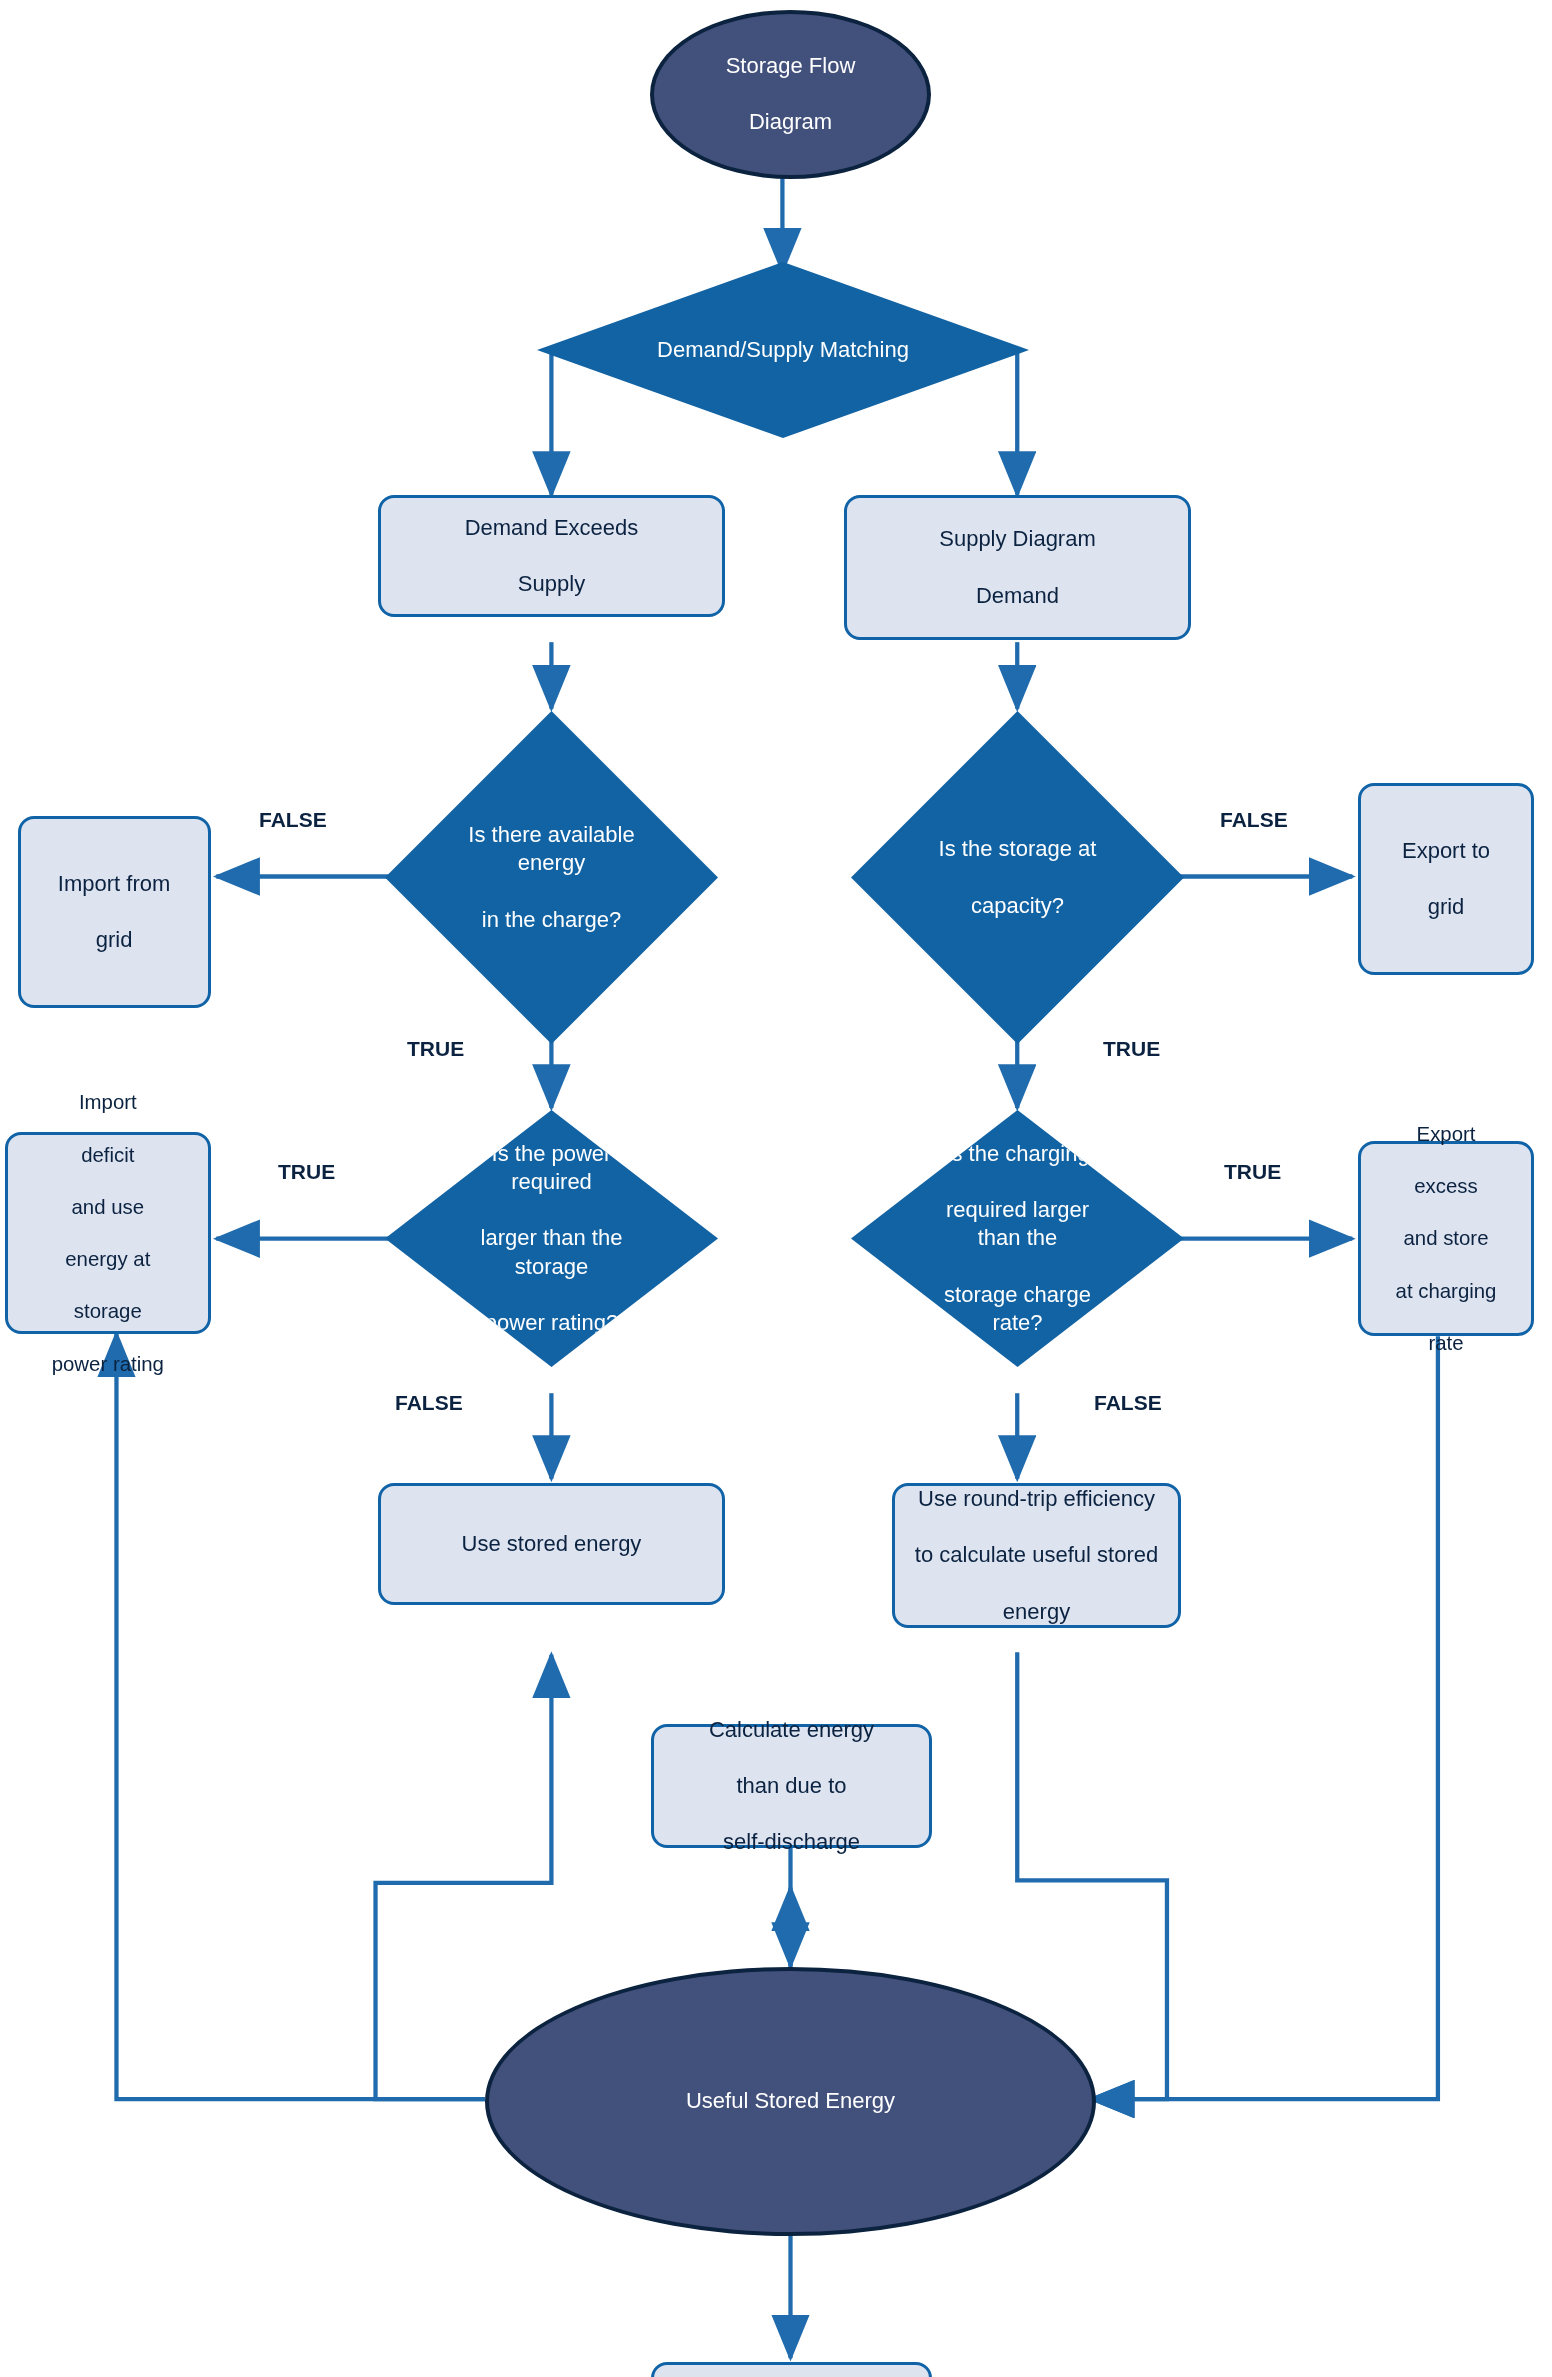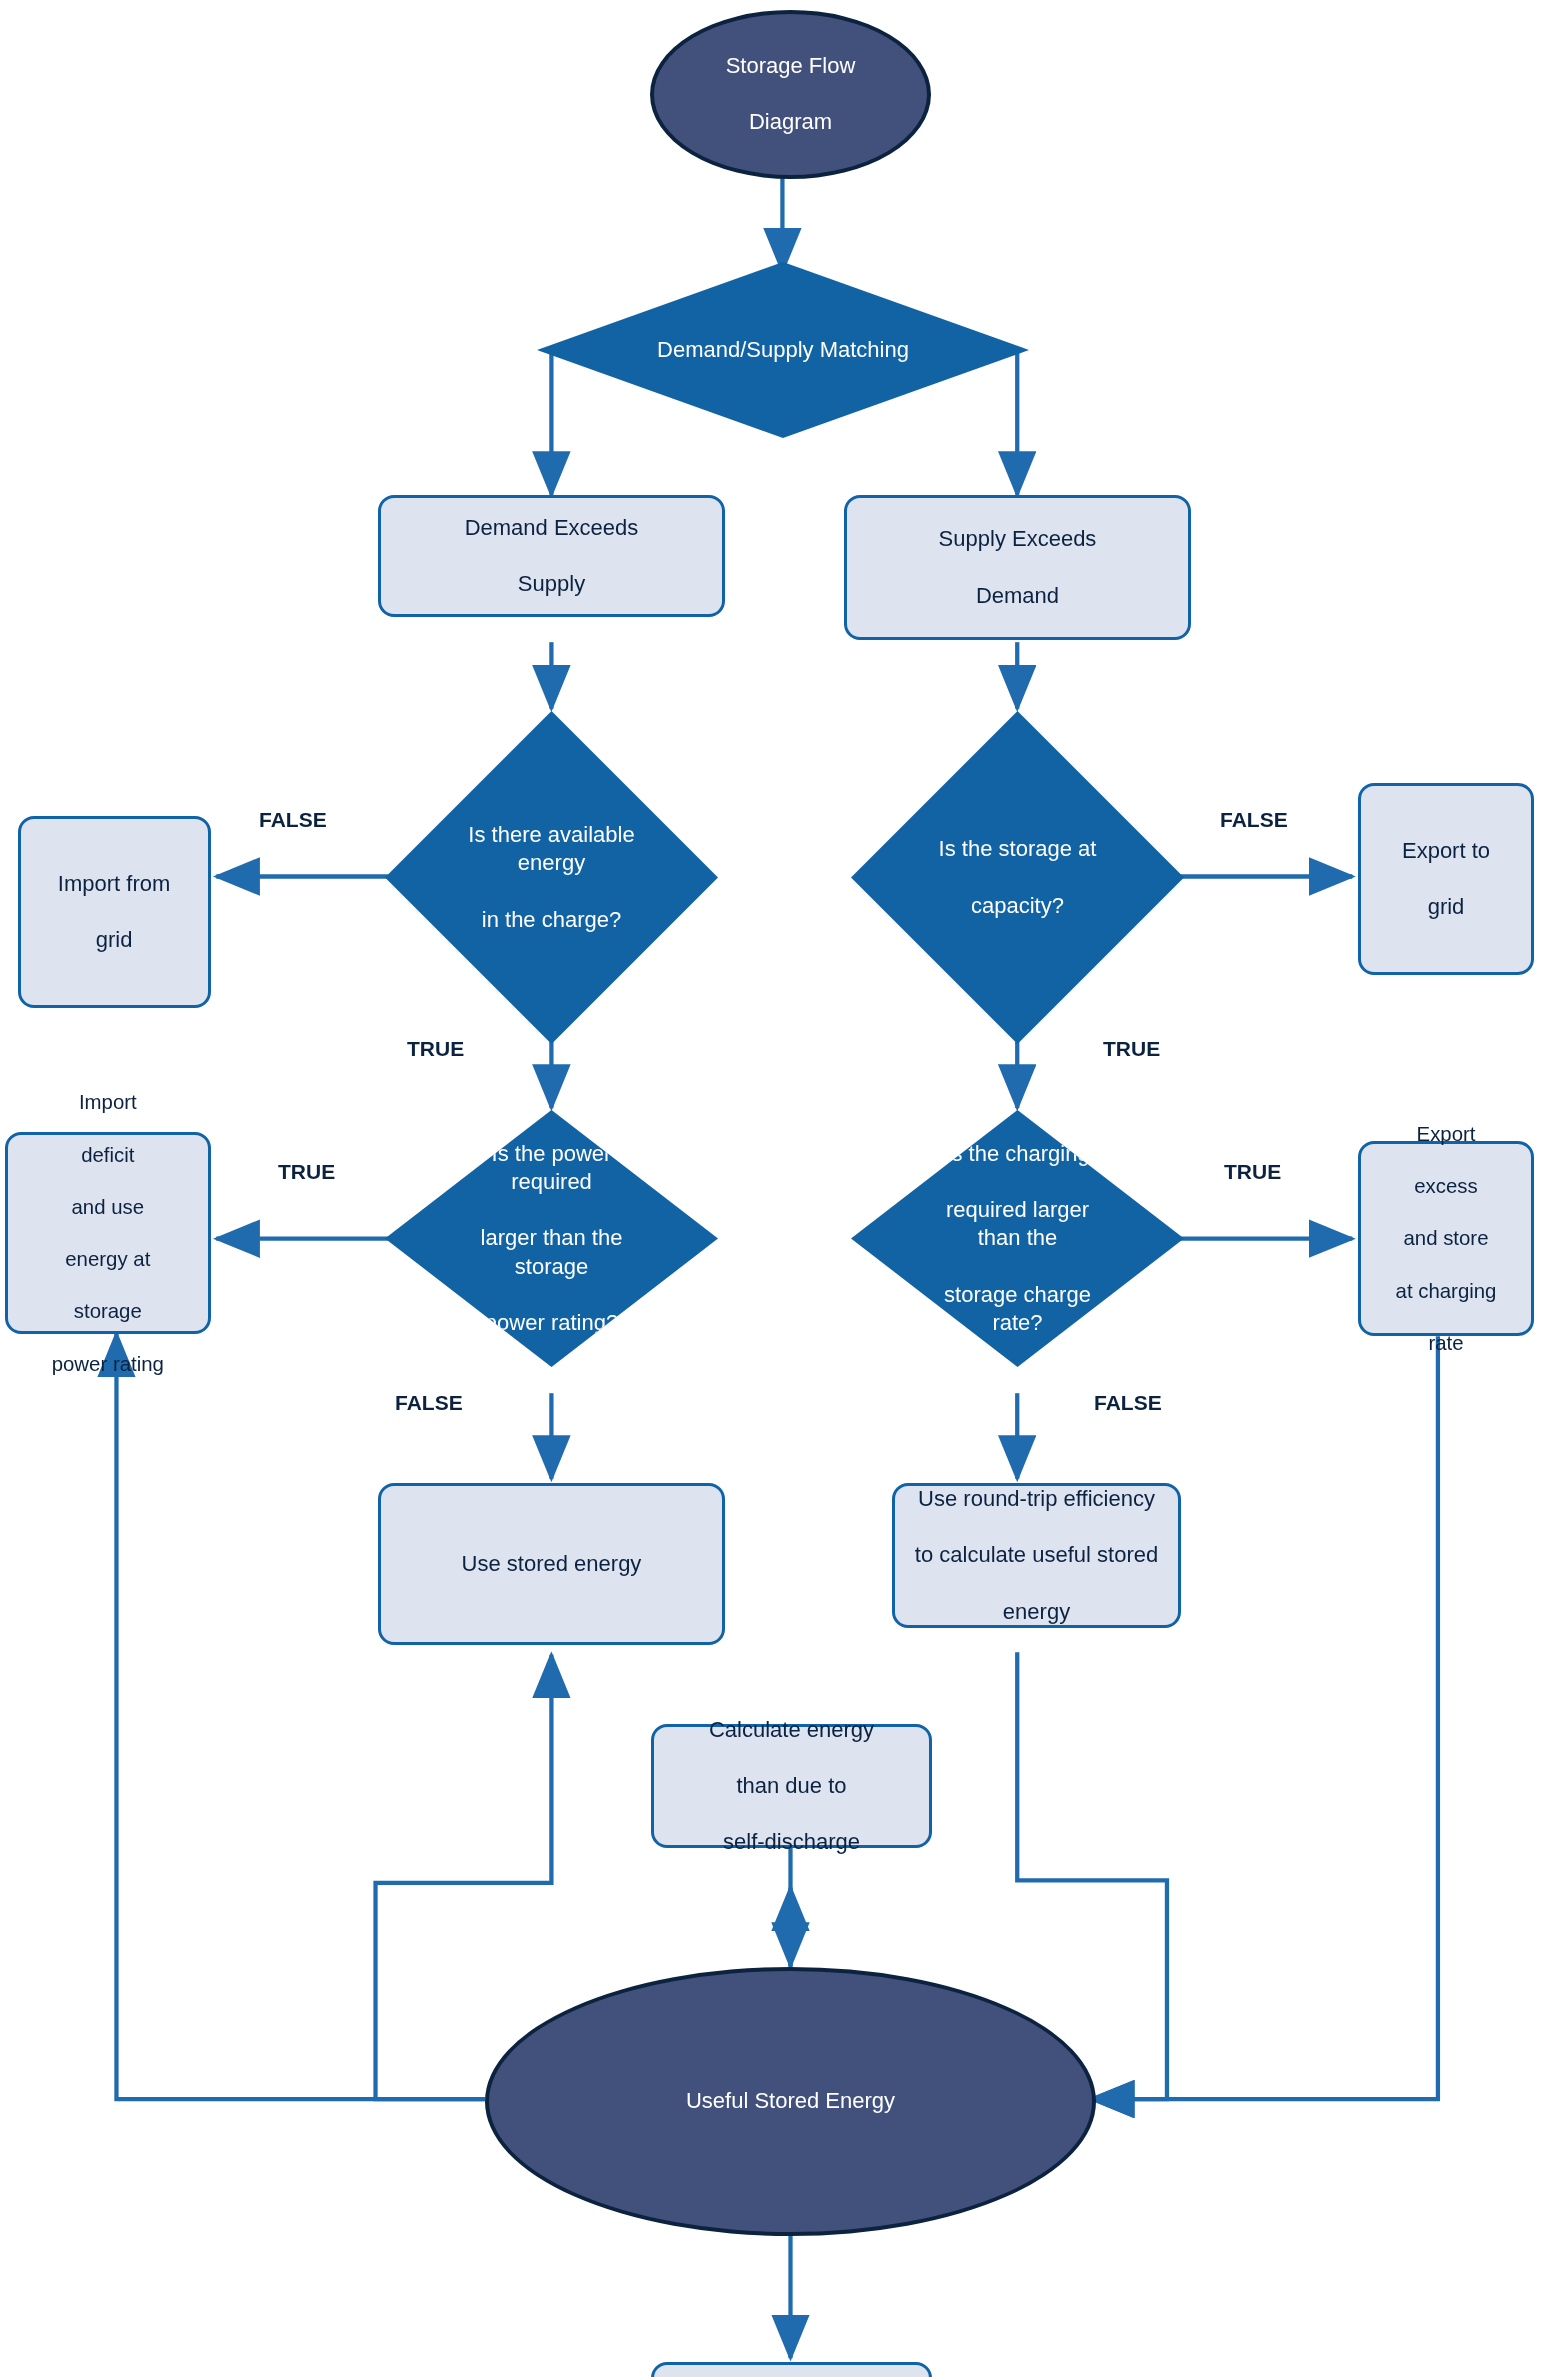--- a/index.html
+++ b/index.html
@@ -96,21 +96,21 @@
 
   <div class="node proc" style="left:378px;top:495px;width:347px;height:122px;">
     <span>
       <span>Demand Exceeds</span><br>
       <span>Supply</span>
     </span>
   </div>
 
   <div class="node proc" style="left:844px;top:495px;width:347px;height:145px;">
     <span>
-      <span>Supply Exceeds</span><br>
+      <span>Supply Diagram</span><br>
       <span>Demand</span>
     </span>
   </div>
 
   <div class="node diamond" style="left:385px;top:711px;width:333px;height:333px;">
     <span>
       <span>Is there available energy</span><br>
       <span>in the charge?</span>
     </span>
   </div>
@@ -166,21 +166,21 @@
   <div class="node proc" style="left:1358px;top:1141px;width:176px;height:195px;font-size:20.4px;">
     <span>
       <span>Export</span><br>
       <span>excess</span><br>
       <span>and store</span><br>
       <span>at charging</span><br>
       <span>rate</span>
     </span>
   </div>
 
-  <div class="node proc" style="left:378px;top:1483px;width:347px;height:162px;">
+  <div class="node proc" style="left:378px;top:1483px;width:347px;height:122px;">
     <span>Use stored energy</span>
   </div>
 
   <div class="node proc" style="left:892px;top:1483px;width:289px;height:145px;">
     <span>
       <span>Use round-trip efficiency</span><br>
       <span>to calculate useful stored</span><br>
       <span>energy</span>
     </span>
   </div>

